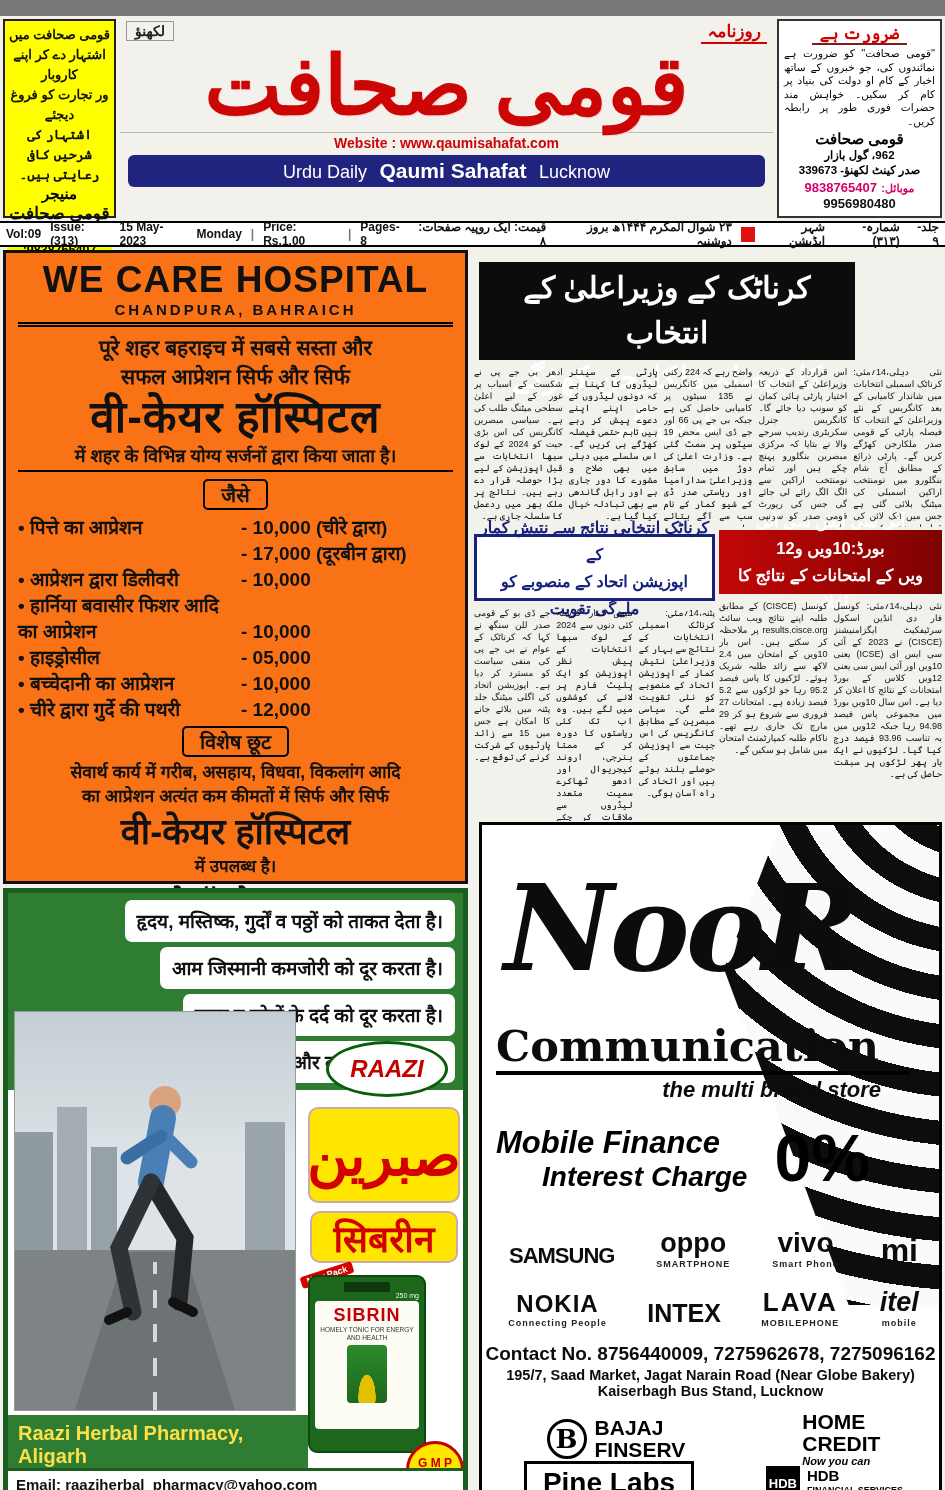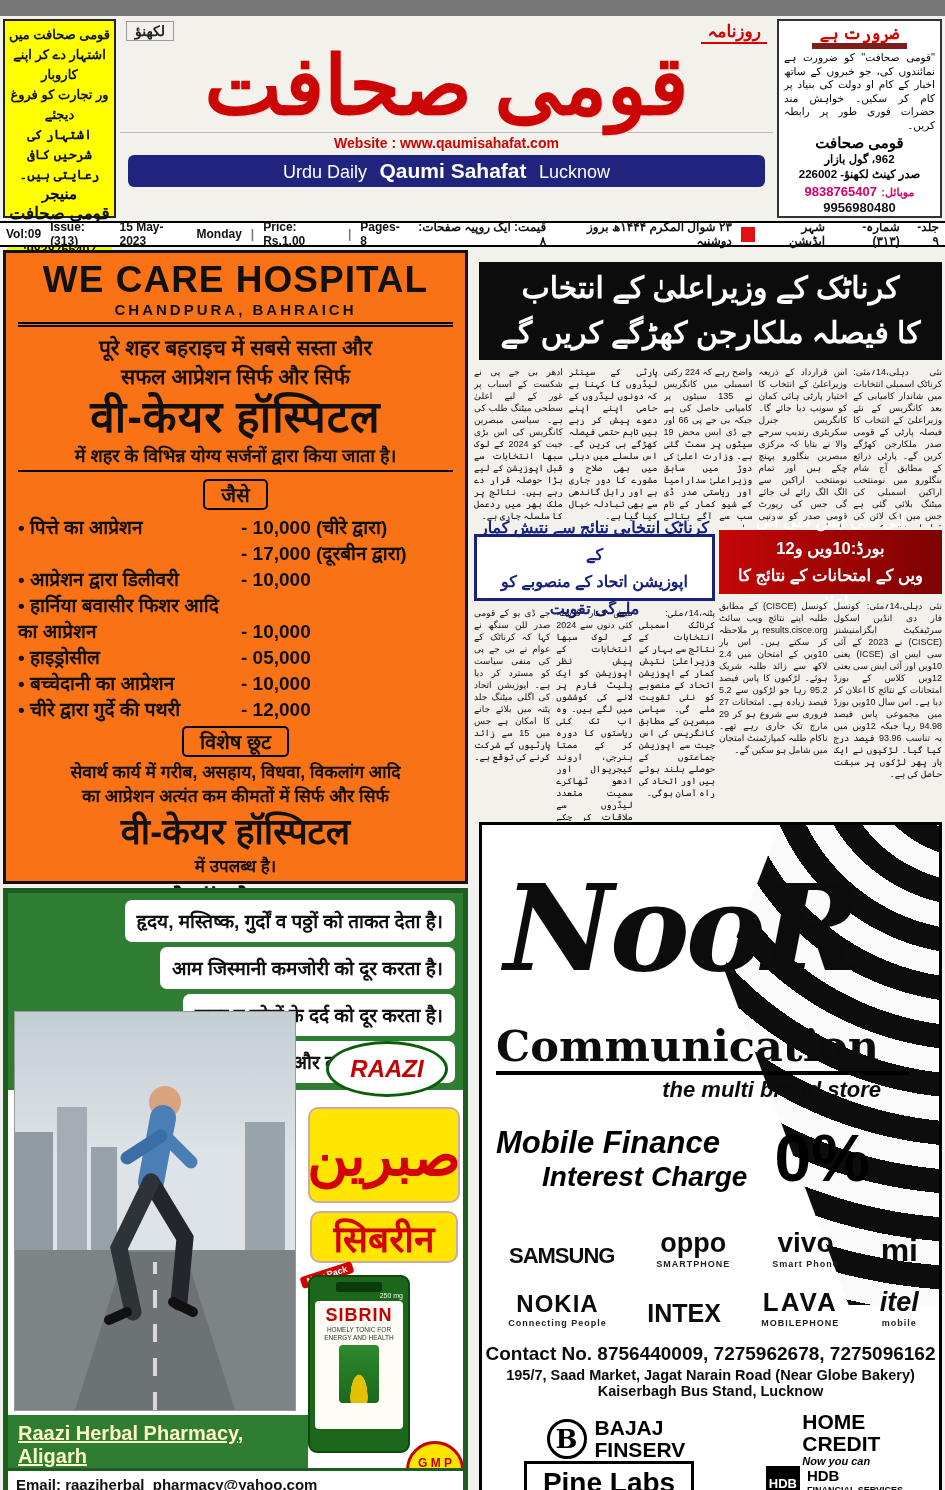--- a/index.html
+++ b/index.html
@@ -23,21 +23,21 @@
   .mast-title{text-align:center;color:#cc0505;font-weight:bold;font-size:82px;line-height:92px;margin-top:-6px;
     text-shadow:1px 1px 0 #f8d0d0;}
   .website-bar{text-align:center;color:#cc0505;font-weight:bold;font-size:14px;padding:2px 0;border-top:1px solid #bbb;}
   .banner{margin:2px 8px 0 8px;background:#20247e;border-radius:6px;color:#fff;text-align:center;padding:4px 0;}
   .banner .b1{font-size:18px;margin-right:8px;}
   .banner .b2{font-size:21px;font-weight:bold;margin-right:8px;}
   .banner .b3{font-size:18px;}
 
   .right-ad{position:absolute;left:777px;top:3px;width:165px;height:199px;border:2px solid #333;background:#fff;
     padding:3px 5px;text-align:center;}
-  .right-ad .t{color:#d40000;font-weight:bold;font-size:16px;border-bottom:6px solid #7f1d1d;display:inline-block;padding:0 8px;}
+  .right-ad .t{color:#d40000;font-weight:bold;font-size:16px;border-bottom:2px solid #7f1d1d;display:inline-block;padding:0 8px;}
   .right-ad .b{font-size:10.5px;line-height:13.5px;text-align:justify;margin-top:2px;}
   .right-ad .brand{font-weight:bold;font-size:15px;margin-top:2px;}
   .right-ad .a{font-size:11.5px;font-weight:bold;line-height:15px;}
   .right-ad .ml{color:#d4006a;font-size:11px;font-weight:bold;}
   .right-ad .p1{color:#d4006a;font-weight:bold;font-size:13px;}
   .right-ad .p2{color:#111;font-weight:bold;font-size:13px;}
 
   
   .dateline{position:absolute;left:0;top:205px;width:945px;height:26px;background:#fff;border-top:2px solid #000;
     border-bottom:2px solid #000;display:flex;align-items:center;gap:9px;padding:0 6px;font-weight:bold;font-size:12px;color:#111;}
@@ -57,21 +57,21 @@
   .h-row{display:flex;font-weight:bold;font-size:19px;line-height:26px;}
   .h-row .lbl{flex:1;}
   .h-row .prc{width:212px;}
   .h-disc{font-size:17.5px;font-weight:bold;line-height:24px;}
   .h-big2{font-size:36px;font-weight:bold;line-height:44px;margin-top:2px;}
   .h-avail{font-size:17px;font-weight:bold;}
   .h-auth{font-size:26px;font-weight:bold;margin-top:4px;}
   .h-mob{font-size:20px;font-weight:bold;}
 
   
-  .lead-headline{position:absolute;left:479px;top:246px;width:463px;height:98px;background:#0c0c0c;color:#fff;
+  .lead-headline{position:absolute;left:479px;top:246px;width:376px;height:98px;background:#0c0c0c;color:#fff;
     text-align:center;font-weight:bold;font-size:30px;line-height:45px;padding-top:3px;}
   .cols{position:absolute;display:flex;gap:6px;}
   .col{flex:1;font-size:9px;line-height:12px;text-align:justify;overflow:hidden;color:#111;}
   .lead-cols{left:474px;top:350px;width:468px;height:161px;}
   .nitish-box{position:absolute;left:474px;top:518px;width:241px;height:67px;border:3px solid #18227d;color:#18227d;
     background:#fff;text-align:center;font-weight:bold;font-size:16px;line-height:27px;display:flex;flex-direction:column;justify-content:center;}
   .icse-box{position:absolute;left:719px;top:514px;width:223px;height:64px;background:linear-gradient(90deg,#c40707,#7e0202);
     color:#fff;text-align:center;font-weight:bold;font-size:16.5px;line-height:27px;display:flex;flex-direction:column;justify-content:center;}
   .nitish-cols{left:474px;top:591px;width:241px;height:214px;}
   .icse-cols{left:719px;top:584px;width:223px;height:221px;}
@@ -80,33 +80,33 @@
   .raazi{position:absolute;left:3px;top:872px;width:465px;height:615px;background:#fff;border:5px solid #1b5e20;overflow:hidden;}
   .benefits{background:#2e7d32;padding:7px 8px;display:flex;flex-direction:column;gap:5px;align-items:flex-end;}
   .pill{background:#fff;border-radius:7px;padding:8px 12px;font-weight:bold;font-size:19px;color:#111;}
   .photo{position:absolute;left:6px;top:118px;width:282px;height:400px;border:1px solid #999;overflow:hidden;}
   .raazi-oval{position:absolute;left:318px;top:148px;width:122px;height:56px;background:#fff;border:3px solid #0a5d0a;
     border-radius:50%;display:flex;align-items:center;justify-content:center;color:#c40000;font-weight:bold;font-size:24px;font-style:italic;}
   .prod-u{position:absolute;left:300px;top:214px;width:152px;height:96px;background:#ffe600;color:#d40000;border-radius:10px;
     display:flex;align-items:center;justify-content:center;font-weight:bold;font-size:56px;border:2px solid #caa;}
   .prod-h{position:absolute;left:302px;top:318px;width:148px;height:52px;background:#ffe600;color:#d40000;border-radius:10px;
     display:flex;align-items:center;justify-content:center;font-weight:bold;font-size:37px;border:2px solid #caa;}
-  .bottle{position:absolute;left:300px;top:382px;width:102px;height:178px;background:#1d671d;border:2px solid #0c4a0c;border-radius:9px;padding:5px;}
+  .bottle{position:absolute;left:300px;top:382px;width:118px;height:178px;background:#1d671d;border:2px solid #0c4a0c;border-radius:9px;padding:5px;}
   .bottle .cap{width:46px;height:10px;background:#0c3a0c;margin:0 auto;border-radius:2px;}
   .bottle .mg{color:#e6ffe6;font-size:7px;text-align:right;}
   .bottle .label{background:#fdfdf5;border-radius:4px;margin-top:2px;padding:4px 3px;text-align:center;height:128px;}
   .bottle .bn{color:#c40000;font-weight:bold;font-size:18px;letter-spacing:1px;}
   .bottle .bt{font-size:6.5px;color:#333;line-height:8px;}
   .bottle .plant{width:40px;height:58px;margin:3px auto 0;background:
      radial-gradient(ellipse at 50% 90%,#e4c100 0 30%,transparent 31%),
      linear-gradient(#2c8a2c,#1d671d);border-radius:4px;}
   .newpack{position:absolute;left:292px;top:376px;background:#d40000;color:#fff;font-size:9px;font-weight:bold;
     padding:1px 6px;border-radius:3px;transform:rotate(-18deg);}
-  .company-bar{position:absolute;left:0;top:522px;width:300px;background:#2e7d32;color:#fef9c3;font-weight:bold;
-    font-size:20px;padding:7px 10px;text-decoration:underline;}
+  .company-bar{position:absolute;left:0;top:522px;width:300px;background:#2e7d32;color:#fde047;font-weight:bold;
+    font-size:20px;padding:7px 10px;}
   .gmp{position:absolute;left:398px;top:548px;width:58px;height:58px;border-radius:50%;background:#ffe600;
     border:3px solid #c40000;color:#c40000;font-weight:bold;text-align:center;display:flex;flex-direction:column;
     justify-content:center;font-size:12px;line-height:13px;}
   .gmp .c{font-size:8px;}
   .email-bar{position:absolute;left:0;bottom:0;width:100%;background:#fff;border-top:3px solid #1b5e20;
     font-weight:bold;font-size:15px;padding:5px 8px;color:#111;}
 
   
   .noor{position:absolute;left:479px;top:806px;width:463px;height:681px;background:#fff;border:3px solid #000;overflow:hidden;padding-left:36px;}
   .noor-stripes{position:absolute;right:0;top:0;width:215px;height:480px;
@@ -173,21 +173,21 @@
       <span class="b2">Qaumi Sahafat</span>
       <span class="b3">Lucknow</span>
     </div>
   </div>
 
   <aside class="right-ad u">
     <div><span class="t">ضرورت ہے</span></div>
     <div class="b">''قومی صحافت'' کو ضرورت ہے نمائندوں کی، جو خبروں کے ساتھ اخبار کے کام او دولت کی بنیاد پر کام کر سکیں۔ خواہش مند حضرات فوری طور پر رابطہ کریں۔</div>
     <div class="brand">قومی صحافت</div>
     <div class="a">962، گول بازار</div>
-    <div class="a">صدر کینٹ لکھنؤ- 226002</div>
+    <div class="a">صدر کینٹ لکھنؤ- 339673</div>
     <div>
       <span class="ml">موبائل:</span>
       <span class="p1" dir="ltr">9838765407</span>
     </div>
     <div class="p2" dir="ltr">9956980480</div>
   </aside>
 
   <div class="dateline">
     <span>Vol:09</span>
     <span>Issue:(313)</span>

